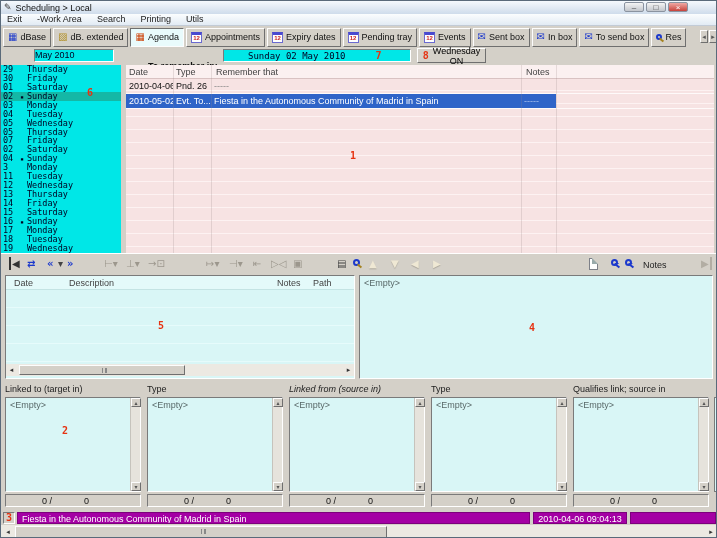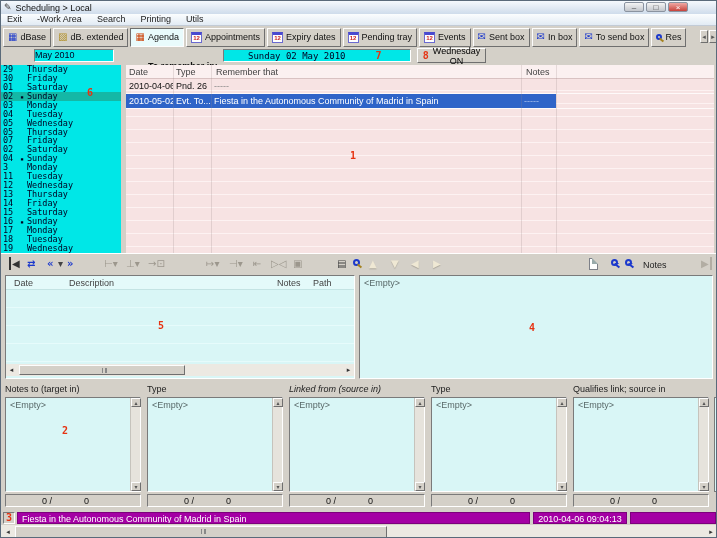--- a/index.html
+++ b/index.html
@@ -426,21 +426,21 @@
   </div>
 
   <div class="notespanel">
     <span class="empty-text">&lt;Empty&gt;</span>
     <span class="ann abs" id="ann4">4</span>
   </div>
 
   <div class="links">
     <span class="ann abs" id="ann2">2</span>
     <div class="lk-sliver"></div>
-  <span class="lk-label" style="left: 4px;">Notes to (target in)</span>
+  <span class="lk-label" style="left: 4px;">Linked to (target in)</span>
       <div class="lk-panel" style="left: 4px;">
         <span class="empty-text">&lt;Empty&gt;</span>
         <div class="vsb">
           <span>▴</span>
           <span class="dn">▾</span>
         </div>
       </div>
       <div class="lk-counter" style="left: 4px;">
         <span class="c1">0 /</span>
         <span class="c2">0</span>

